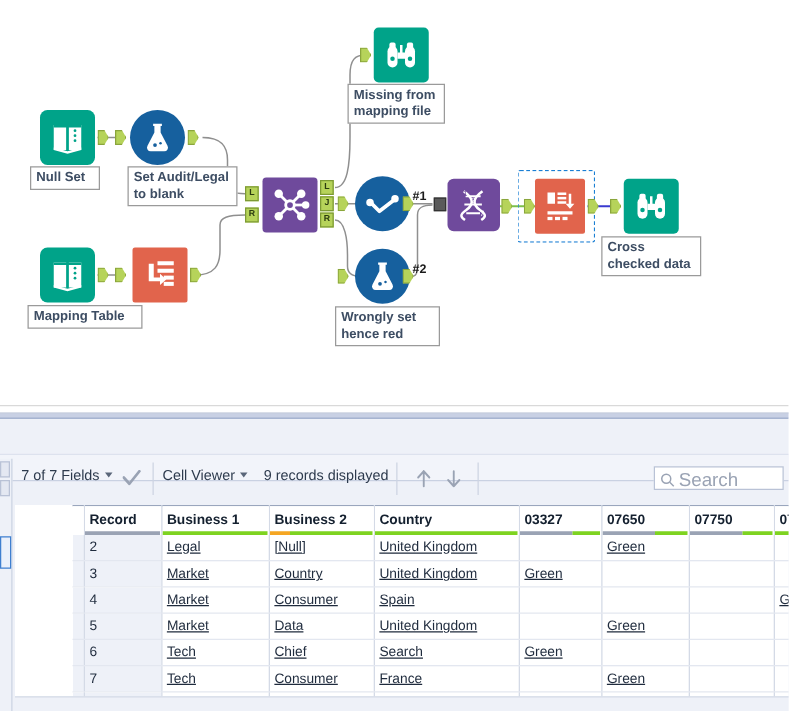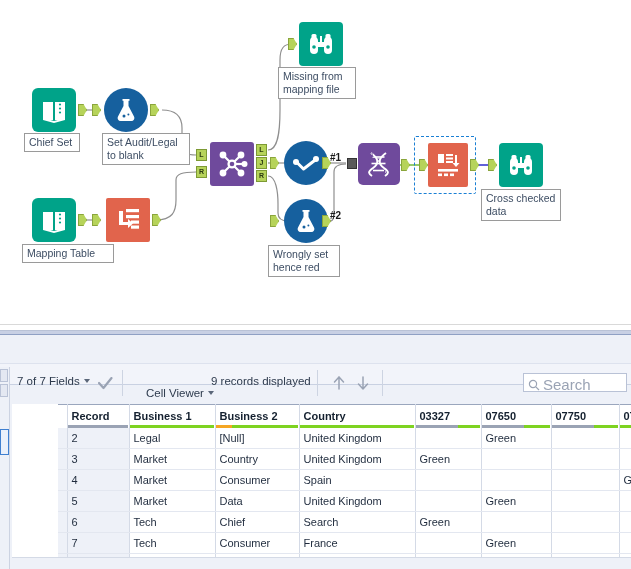--- a/index.html
+++ b/index.html
@@ -54,20 +54,21 @@
     box-sizing:border-box;font-size:7px;line-height:10px;text-align:center;
     color:#2b3b10;font-weight:bold;font-family:"Liberation Sans",sans-serif;
   }
 
   
   .cbox{
     position:absolute;background:#ffffff;border:1px solid #9a9a9a;
     color:#3d4d63;font-size:10.5px;line-height:13px;
     padding:2px 4px;box-sizing:border-box;
     font-family:"Liberation Sans",sans-serif;
+    font-weight:bold;
   }
 
   .conn{position:absolute;stroke:#8f8f8f;stroke-width:1.2;fill:none;}
   .conn-green{stroke:#7cc04a;stroke-width:1.6;}
   .conn-blue{stroke:#3a3ad0;stroke-width:1.6;}
 
   .connlabel{
     position:absolute;font-size:10px;color:#1a1a1a;font-weight:bold;
     font-family:"Liberation Sans",sans-serif;
   }
@@ -132,21 +133,21 @@
     border-top:1px solid #9aa6bd;
   }
   table.grid thead th .qbar{
     position:absolute;left:0;right:1px;bottom:0;height:2.5px;display:flex;
   }
   .q-green{background:#7ed321;flex:1;}
   .q-orange{background:#f5a623;}
   .q-grey{background:#9aa3b4;}
   table.grid tbody tr{background:#eef1f8;}
   table.grid tbody td{background:#eef1f8;}
-  table.grid tbody td.datacell{background:#ffffff;}
+  table.grid tbody td.datacell{background:#ffffff;text-decoration:underline;}
   td.rec{text-align:right;padding-right:6px;background:#eef1f8 !important;color:#1f2b3d;}
   th.rec{text-align:left;}
   td.nullval{color:#9aa3b4;}
   .rowgutter{background:#eef1f8;}
 
   
   #left-strip{
     position:absolute;left:0;top:36px;width:9px;height:203px;background:#eef1f8;
     border-right:1px solid #ccd3e2;
   }
@@ -206,21 +207,21 @@
           <path d="M16 5 h10 v20 h-10 z" fill="#ffffff"></path>
           <path d="M4 5 h22 v2 h-22 z" fill="#00a389"></path>
           <path d="M14.2 5 h1.6 v20 h-1.6 z" fill="#00a389"></path>
           <path d="M4 25 l11 3 l11 -3 v-2 l-11 3 l-11 -3 z" fill="#ffffff"></path>
           <circle cx="21" cy="9.5" r="1.1" fill="#00a389"></circle>
           <circle cx="21" cy="13.5" r="1.1" fill="#00a389"></circle>
           <circle cx="21" cy="17.5" r="1.1" fill="#00a389"></circle>
         </svg>
       </div>
       <div class="anchor out" style="left:78px;top:104px;"></div>
-      <div class="cbox" style="left:24px;top:133px;width:56px;height:19px;">Chief Set</div>
+      <div class="cbox" style="left:24px;top:133px;width:56px;height:19px;">Null Set</div>
     </div>
 
     <div class="node">
       <div class="anchor inp" style="left:92px;top:104px;"></div>
       <div class="tile round" style="left:104px;top:88px;width:44px;height:44px;position:absolute;">
         <svg width="26" height="26" viewBox="0 0 26 26">
           <path d="M10.5 3 h5 v6 l5.5 10.5 a3 3 0 0 1 -2.6 4.5 h-10.8 a3 3 0 0 1 -2.6 -4.5 l5.5 -10.5 z" fill="#ffffff"></path>
           <path d="M7.2 16.5 h11.6 l2.2 3.5 a3 3 0 0 1 -2.6 4.0 h-10.8 a3 3 0 0 1 -2.6 -4.0 z" fill="#16609e" opacity="0.0"></path>
           <circle cx="11" cy="19" r="1.5" fill="#16609e"></circle>
           <circle cx="15.4" cy="17.5" r="1" fill="#16609e"></circle>
@@ -319,21 +320,21 @@
       <div class="anchor inp" style="left:270px;top:215px;"></div>
       <div class="tile round" style="left:284px;top:199px;width:44px;height:44px;position:absolute;">
         <svg width="26" height="26" viewBox="0 0 26 26">
           <path d="M10.5 3 h5 v6 l5.5 10.5 a3 3 0 0 1 -2.6 4.5 h-10.8 a3 3 0 0 1 -2.6 -4.5 l5.5 -10.5 z" fill="#ffffff"></path>
           <circle cx="11" cy="19" r="1.5" fill="#16609e"></circle>
           <circle cx="15.4" cy="17.5" r="1" fill="#16609e"></circle>
           <rect x="9.5" y="2" width="7" height="1.8" fill="#ffffff"></rect>
         </svg>
       </div>
       <div class="anchor out" style="left:322px;top:215px;"></div>
-      <div class="cbox" style="left:268px;top:245px;width:72px;height:32px;">Wrongly set hence red</div>
+      <div class="cbox" style="left:268px;top:245px;width:84px;height:32px;">Wrongly set hence red</div>
     </div>
 
     <div class="connlabel" style="left:330px;top:152px;">#1</div>
     <div class="connlabel" style="left:330px;top:210px;">#2</div>
     <div class="minitile" style="left:347px;top:158px;"></div>
 
     <div class="node">
       <div class="tile purple" style="left:358px;top:143px;width:42px;height:42px;position:absolute;border-radius:5px;">
         <svg width="30" height="30" viewBox="0 0 30 30">
           <path d="M7 4 C 14 9 16 14 9 19 C 3 23 5 25 8 27" stroke="#ffffff" stroke-width="2" fill="none"></path>
@@ -397,21 +398,21 @@
       <span class="tb-item" style="left:17px;"><span>7 of 7 Fields</span><span class="caret"></span></span>
 
       <span class="tickmark" style="left:98px;">
         <svg width="15" height="13" viewBox="0 0 15 13">
             <path d="M1 6 l4.5 5 l8 -10" stroke="#9aa3b4" stroke-width="2.2" fill="none" stroke-linecap="round" stroke-linejoin="round"></path>
           </svg>
       </span>
 
       <span class="tb-sep" style="left:122px;"></span>
 
-      <span class="tb-item" style="left:146px;margin-top:12px;"><span>Cell Viewer</span><span class="caret"></span></span>
+      <span class="tb-item" style="left:130px;"><span>Cell Viewer</span><span class="caret"></span></span>
 
       <span class="tb-item" style="left:211px;">9 records displayed</span>
 
       <span class="tb-sep" style="left:317px;"></span>
 
       <span class="arrowbtn" style="left:331px;">
         <svg width="16" height="18" viewBox="0 0 16 18">
             <path d="M8 3 v12 M8 3 l-4.5 5 M8 3 l4.5 5" stroke="#9aa3b4" stroke-width="1.5" fill="none" stroke-linecap="round"></path>
           </svg>
       </span>

